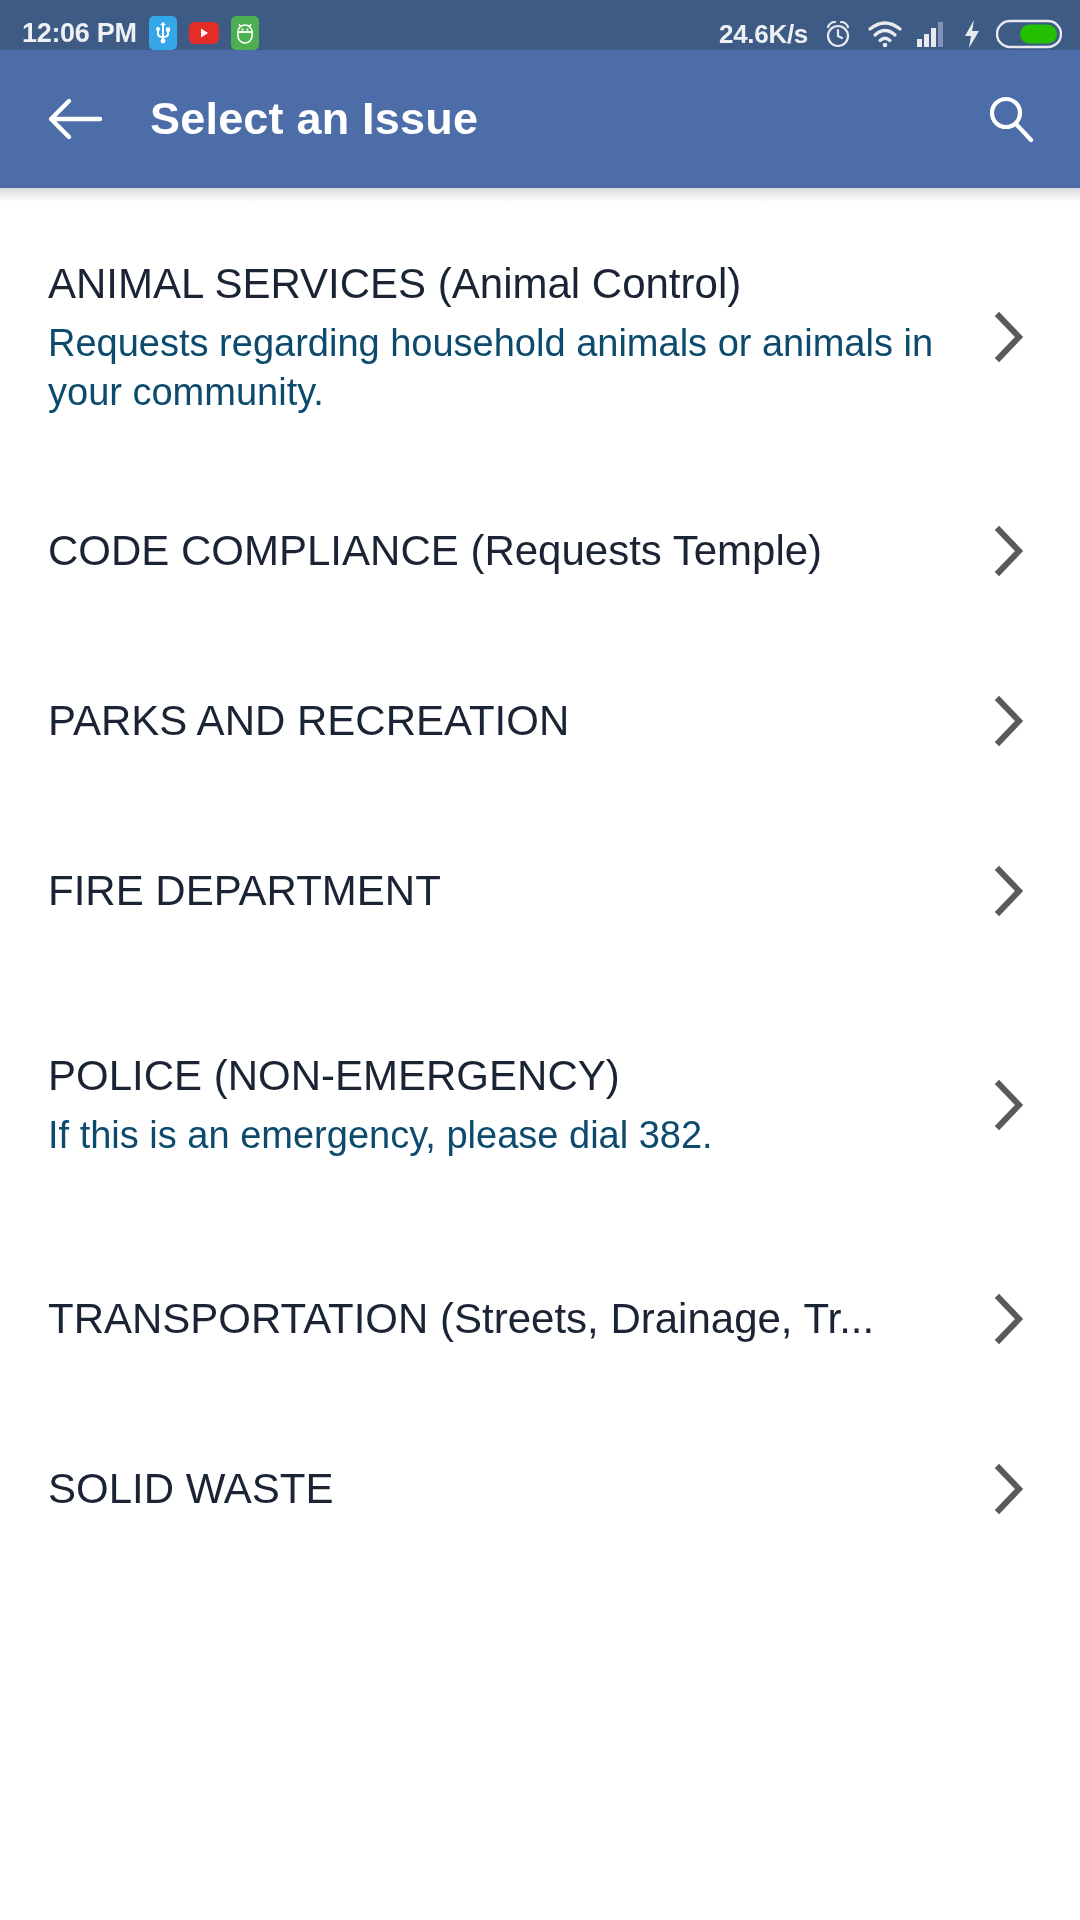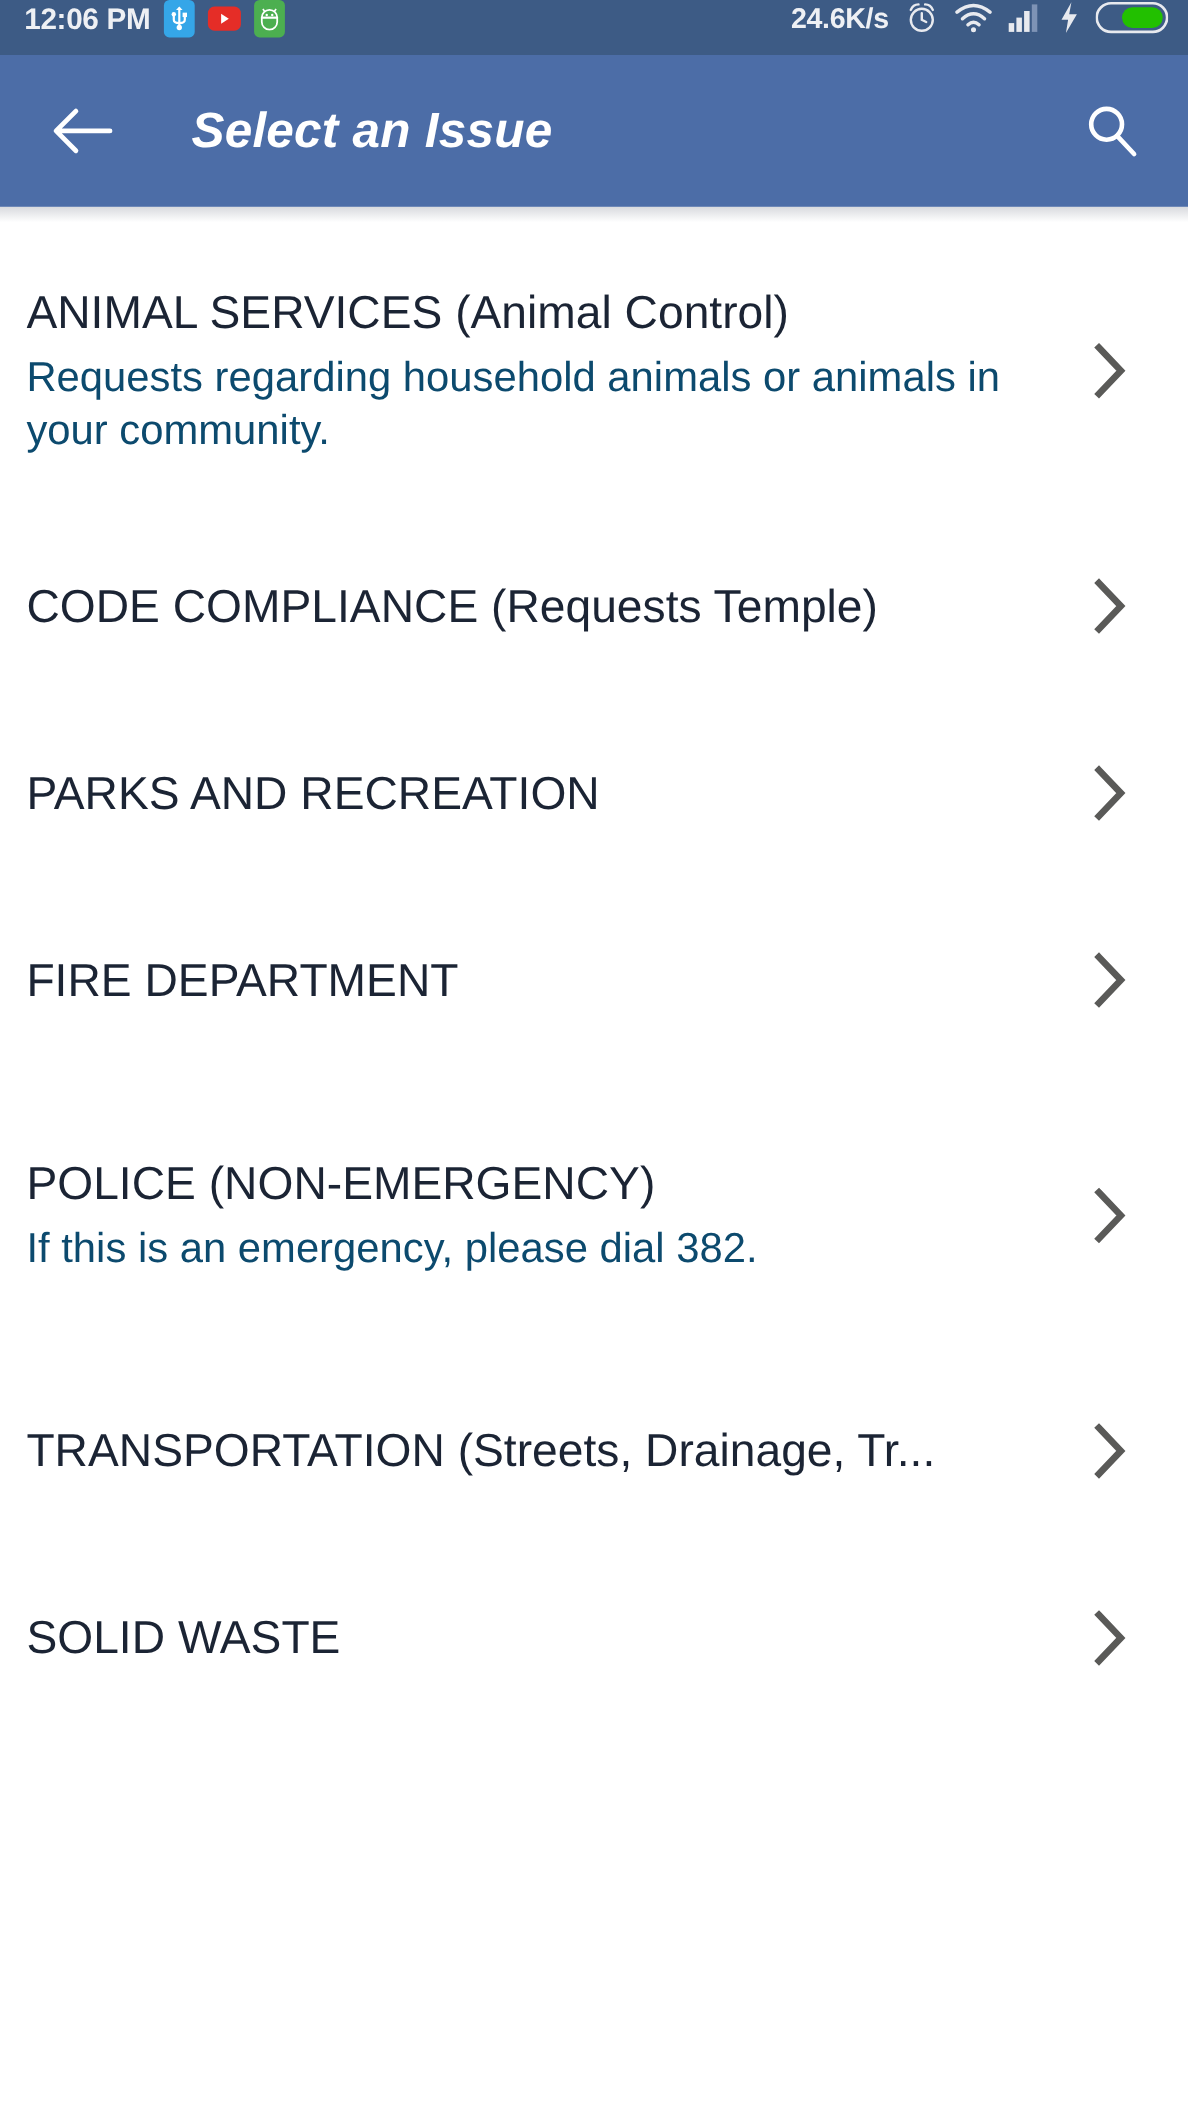--- a/index.html
+++ b/index.html
@@ -7,21 +7,21 @@
     width:1080px; height:1920px;
     background:#ffffff;
     font-family:"Liberation Sans", sans-serif;
     overflow:hidden;
   }
 
   
   .status-bar{
     height:50px; width:1080px;
     background:#3d5b85;
-    display:flex; align-items:flex-start;
+    display:flex; align-items:flex-end;
     padding:0 18px 0 22px;
     color:#e8eaef;
   }
   .sb-left{ display:flex; align-items:center; gap:12px; flex:0 0 auto; }
   .sb-clock{ font-size:27px; font-weight:bold; letter-spacing:-0.3px; color:#eef0f4; }
   .sb-spacer{ flex:1 1 auto; }
   .sb-right{ display:flex; align-items:center; gap:14px; flex:0 0 auto; }
   .sb-speed{ font-size:26px; font-weight:bold; color:#eef0f4; letter-spacing:-0.3px; }
 
   .badge-icon{
@@ -39,24 +39,23 @@
     height:138px; width:1080px;
     background:#4c6da7;
     display:flex; align-items:center;
     padding:0 38px 0 44px;
     position:relative;
   }
   .app-bar-title{
     color:#ffffff;
     font-size:45px;
     font-weight:bold;
-    margin-left:68px;
+    margin-left:44px;
     letter-spacing:0.2px;
     white-space:nowrap;
-    font-style:italic;
   }
   .back-btn, .search-btn{
     width:62px; height:62px;
     display:flex; align-items:center; justify-content:center;
     flex:0 0 auto;
   }
   .bar-spacer{ flex:1 1 auto; }
 
   .appbar-shadow{
     width:1080px; height:14px;
@@ -66,21 +65,21 @@
   
   .list{
     width:1080px;
     background:#ffffff;
     padding-top:6px;
   }
   .list-item{
     width:1080px;
     display:flex;
     align-items:center;
-    padding:0 44px 0 24px;
+    padding:0 44px 0 48px;
     position:relative;
   }
   .li-text{ flex:1 1 auto; min-width:0; padding-right:28px; }
   .li-title{
     font-size:42px;
     color:#1b2434;
     line-height:1.22;
     white-space:nowrap;
     overflow:hidden;
     text-overflow:ellipsis;

